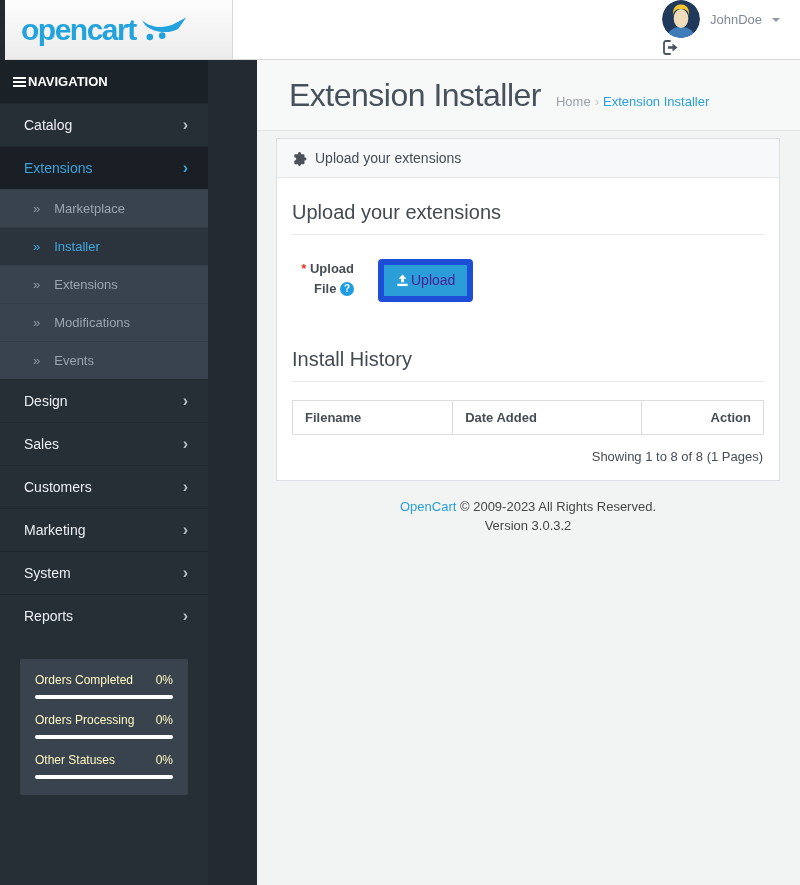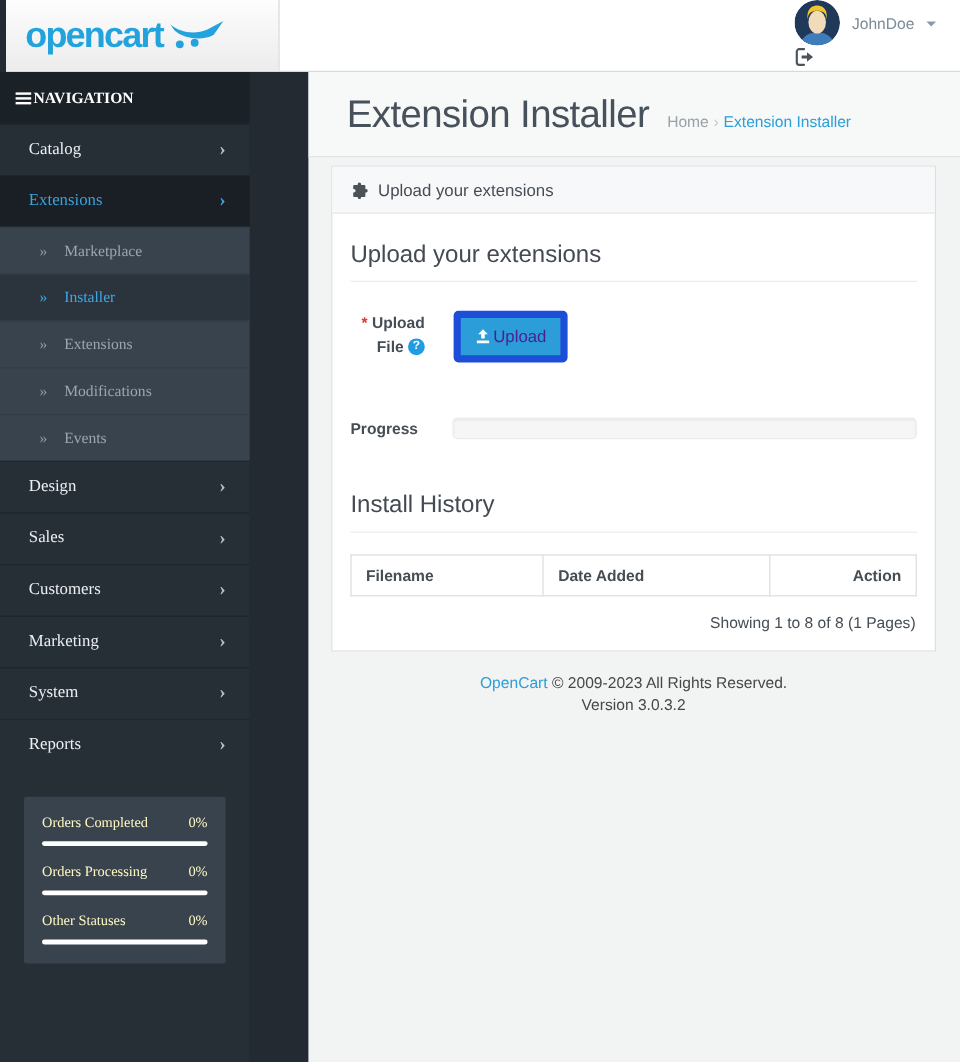--- a/index.html
+++ b/index.html
@@ -21,21 +21,21 @@
   .logo-text { font-size:30px; font-weight:bold; color:#23a3dd; letter-spacing:-1.5px; line-height:1; }
   .cart-svg { margin-left:5px; margin-top:-2px; }
   .header-right { margin-left:auto; display:flex; align-items:stretch;flex-direction:column; }
   .user-menu { display:flex; align-items:center; gap:10px; padding:0 20px; cursor:pointer; }
   .avatar { width:38px; height:38px; border-radius:50%; overflow:hidden; flex:none; }
   .user-name { font-size:13px; color:#7d8a95; }
   .caret-down { width:0; height:0; border-left:4px solid transparent; border-right:4px solid transparent; border-top:4px solid #8e99a3; margin-top:2px; }
   .header-sep { width:1px; background:#e8e8e8; }
   .logout-btn { width:58px; display:flex; align-items:center; justify-content:center; cursor:pointer; background:none; border:none; }
   
-  .sidebar { position:absolute; top:60px; left:0; width:208px; bottom:0; background:#262e36;font-family:Liberation Serif, serif; }
+  .sidebar { position:absolute; top:60px; left:0; width:208px; bottom:0; background:#262e36; }
   .nav-header { height:43px; background:#1a2127; display:flex; align-items:center; padding-left:13px; }
   .hamburger-icon { display:inline-flex; flex-direction:column; gap:2px; margin-right:2px; }
   .hamburger-icon i { width:13px; height:2px; background:#fff; display:block; }
   .nav-title { font-size:13px; font-weight:bold; color:#fff; }
   .menu-item {
     padding:13px 20px 13px 24px; font-size:14px; color:#eceff2;
     display:flex; align-items:center; border-top:1px solid #1f262d; cursor:pointer;
   }
   .menu-item .chev { margin-left:auto; color:#b6bfc8; font-size:16px; line-height:1; font-weight:bold; }
   .menu-item.active { background:#191f24; color:#3aa2dc; }
@@ -246,24 +246,20 @@
             <button class="btn-primary">
               <svg width="13" height="13" viewBox="0 0 14 14">
                 <path d="M7 0.5 L11.3 5 H8.6 V8.8 H5.4 V5 H2.7 Z" fill="#fff"></path>
                 <path d="M1.5 10.5 H12.5 V13 H1.5 Z" fill="#fff"></path>
               </svg>
               <span>Upload</span>
             </button>
           </div>
         </div>
 
-        <div class="progress-row">
-          <span class="progress-label">Progress</span>
-          <div class="progress-track"></div>
-        </div>
 
         <h2 class="section-title">Install History</h2>
         <table class="history-table">
           <thead>
             <tr>
               <th class="col-filename">Filename</th>
               <th class="col-date">Date Added</th>
               <th class="col-action">Action</th>
             </tr>
           </thead>

